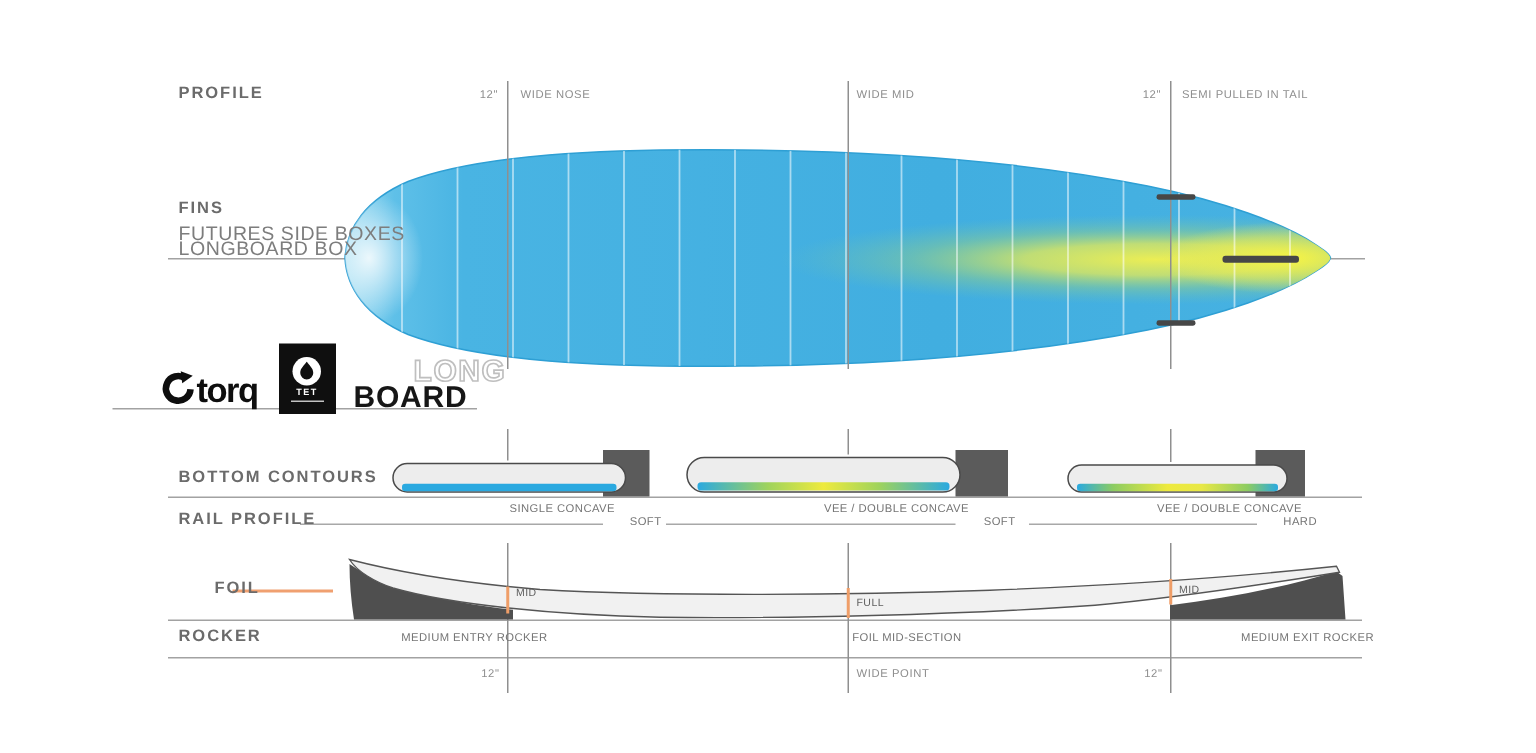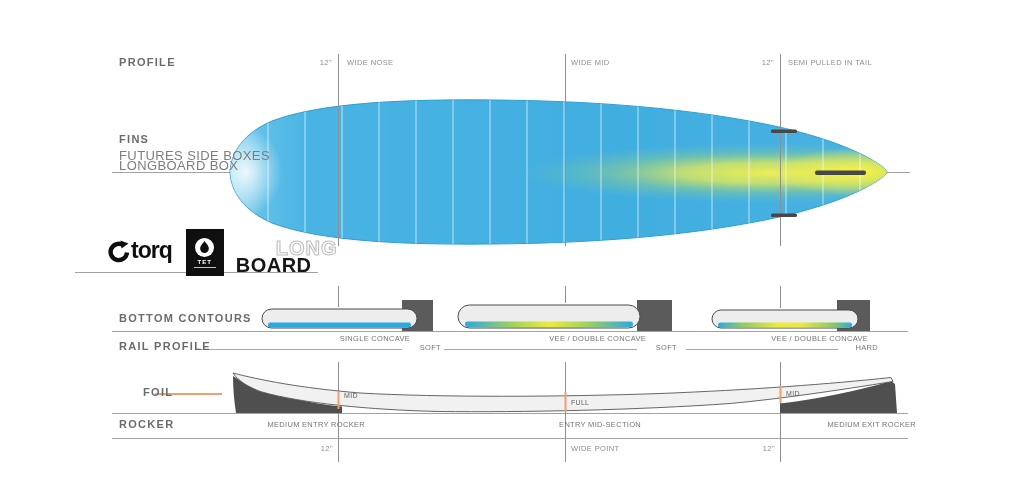--- a/index.html
+++ b/index.html
@@ -6,21 +6,21 @@
   .canvas{position:relative;width:1024px;height:502px;background:#ffffff;
           font-family:"Liberation Sans",sans-serif;overflow:hidden;}
   .abs{position:absolute;}
   .sec{position:absolute;font-size:11px;font-weight:bold;letter-spacing:1.3px;color:#6b6b6b;white-space:nowrap;}
   .sub{position:absolute;font-size:13px;font-weight:normal;letter-spacing:.4px;color:#7d7d7d;white-space:nowrap;}
   .ann{position:absolute;font-size:7.5px;letter-spacing:.4px;color:#8e8e8e;white-space:nowrap;}
   .cap{position:absolute;font-size:7.5px;letter-spacing:.3px;color:#757575;text-align:right;white-space:nowrap;}
   .mark{position:absolute;font-size:7px;letter-spacing:.3px;color:#5f5f5f;white-space:nowrap;}
   .right{text-align:right;}
   .brand-row{position:absolute;left:106px;top:228px;height:48px;display:flex;align-items:flex-end;}
-  .torq-wrap{display:flex;align-items:flex-end;margin-bottom:12px;}
+  .torq-wrap{display:flex;align-items:flex-start;margin-bottom:2px;}
   .torq-txt{font-size:23px;font-weight:bold;color:#0e0e0e;letter-spacing:-1px;margin-left:1px;}
   .tet-badge{width:38px;height:47px;background:#0f0f0f;margin-left:14px;display:flex;flex-direction:column;
              align-items:center;justify-content:center;}
   .tet-circle{width:19px;height:19px;border-radius:50%;background:#ffffff;display:flex;align-items:center;justify-content:center;}
   .tet-txt{font-size:6px;font-weight:bold;color:#ffffff;letter-spacing:1px;margin-top:2px;}
   .tet-bar{width:22px;height:1px;background:#ffffff;opacity:.75;margin-top:2px;}
   .model{margin-left:12px;line-height:.88;margin-bottom:1px;}
   .model .l1{font-size:20px;font-weight:bold;color:#ffffff;-webkit-text-stroke:1.1px #bfbfbf;letter-spacing:1px;padding-left:40px;}
   .model .l2{font-size:20px;font-weight:bold;color:#161616;letter-spacing:.5px;}
 </style>
@@ -213,20 +213,20 @@
   <div class="cap" style="left:639px;top:343px;width:38px;">SOFT</div>
   <div class="cap" style="left:840px;top:343px;width:38px;">HARD</div>
 
   <div class="sec" style="left:119px;top:386px;padding-left:24px;">FOIL</div>
   <div class="mark" style="left:344px;top:392px;">MID</div>
   <div class="mark" style="left:571px;top:399px;">FULL</div>
   <div class="mark" style="left:786px;top:390px;">MID</div>
 
   <div class="sec" style="left:119px;top:418px;">ROCKER</div>
   <div class="cap" style="left:205px;top:420px;width:160px;">MEDIUM ENTRY ROCKER</div>
-  <div class="cap" style="left:481px;top:420px;width:160px;">ENTRY MID-SECTION</div>
+  <div class="cap" style="left:481px;top:420px;width:160px;">FOIL MID-SECTION</div>
   <div class="cap" style="left:756px;top:420px;width:160px;">MEDIUM EXIT ROCKER</div>
 
   <div class="ann right" style="left:301px;top:444px;width:32px;">12"</div>
   <div class="ann" style="left:571px;top:444px;">WIDE POINT</div>
   <div class="ann right" style="left:743px;top:444px;width:32px;">12"</div>
 
 </div>
 
 </body></html>

